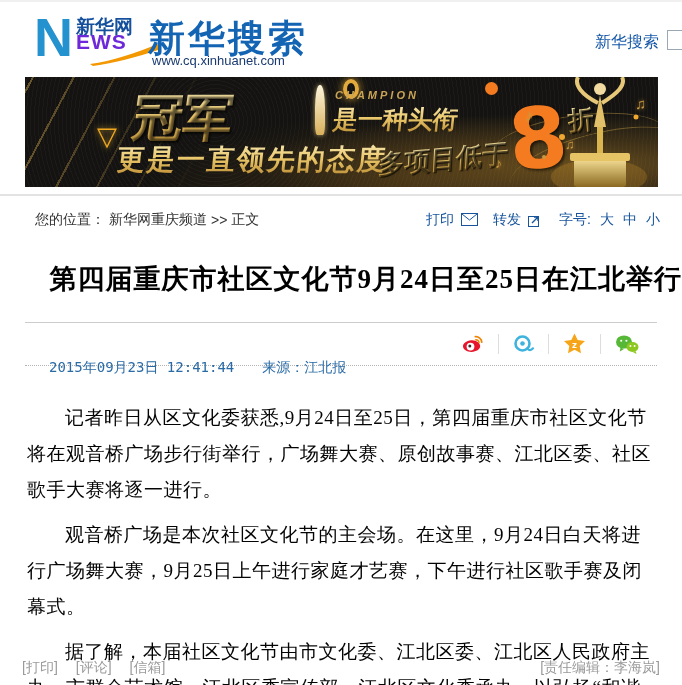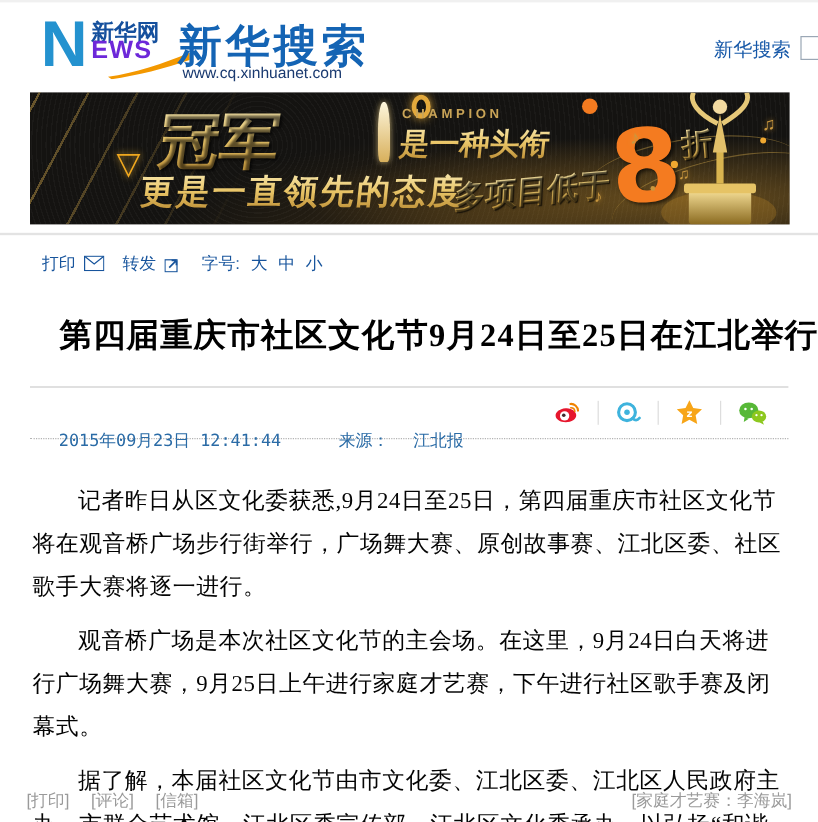--- a/index.html
+++ b/index.html
@@ -43,21 +43,21 @@
   .tri { position:absolute; left:72px; top:44px; font-size:26px; color:#f0a81f;
          text-shadow:0 0 6px rgba(250,190,60,.9); }
   .gold { background:linear-gradient(180deg,#f9ecb8 0%,#e9c568 48%,#b4842c 100%);
           -webkit-background-clip:text; background-clip:text; color:transparent; }
   .champion-cn { position:absolute; left:108px; top:8px; font-size:50px; font-weight:bold;
                  transform:skewX(-8deg); text-shadow:2px 2px 2px rgba(0,0,0,.6); }
   .statuette { position:absolute; left:290px; top:8px; width:10px; height:50px;
                background:linear-gradient(180deg,#fdf6dc,#d8b05c); border-radius:45% 45% 20% 20%;
                box-shadow:0 0 5px rgba(250,220,140,.7); }
   .champion-en { position:absolute; left:310px; top:12px; font-size:11px; letter-spacing:3px;
-                 color:#c9a457; font-weight:bold; }
+                 color:#c9a457; font-style:italic; font-weight:bold; }
   .banner-line1 { position:absolute; left:308px; top:26px; font-size:25px; font-weight:bold;
                   transform:skewX(-6deg); }
   .banner-line2 { position:absolute; left:92px; top:64px; font-size:28px; font-weight:bold;
                   letter-spacing:2px; transform:skewX(-6deg); }
   .promo { position:absolute; left:352px; top:26px; transform:rotate(-5deg); display:flex; align-items:center; }
   .promo-text { font-size:26px; font-weight:bold; transform:skewX(-8deg); margin-top:24px;
                 text-shadow:1px 1px 1px rgba(0,0,0,.7); }
   .promo-num { font-size:84px; font-weight:bold; color:#f47b20; line-height:80px; margin-left:2px;
                font-family:"DejaVu Sans",sans-serif; text-shadow:2px 2px 3px rgba(0,0,0,.6); }
   .promo-suffix { font-size:26px; font-weight:bold; margin:-30px 0 0 2px;
@@ -80,21 +80,21 @@
 
   
   .title-wrap { height:86px; display:flex; align-items:center; justify-content:flex-end; }
   .title { font-size:27px; font-weight:bold; color:#000;
            font-family:"Liberation Serif","DejaVu Serif",serif; letter-spacing:1px; }
 
   
   .meta-bar { margin:0 25px; height:44px; border-top:1px solid #cccccc;
               border-bottom:1px dotted #b3b3b3; display:flex; justify-content:space-between;
               align-items:center; padding:0 4px 0 24px; }
-  .meta-left { color:#2a6ba6; font-size:14px; display:flex; align-items:center; gap:20px;margin-top:48px; }
+  .meta-left { color:#2a6ba6; font-size:14px; display:flex; align-items:center; gap:0;margin-top:48px; }
   .meta-date { font-family:"DejaVu Sans Mono",monospace; }
   .meta-src-label { margin-left:28px; }
   .share { display:flex; align-items:center; }
   .share .s-item { padding:0 12px; cursor:pointer; display:flex; align-items:center; }
   .share .divider { width:1px; height:20px; background:#ddd; }
 
   
   .body-text { padding:34px 27px 0 27px; font-size:19px; line-height:36px; color:#040404;
                font-family:"Liberation Serif","DejaVu Serif",serif; letter-spacing:0.5px; }
   .body-text p { text-indent:2em; margin-bottom:9px; }
@@ -166,20 +166,26 @@
     <span class="note" style="left:500px; top:30px; font-size:16px;">♪</span>
     <span class="note" style="left:540px; top:60px; font-size:13px;">♫</span>
     <span class="note" style="left:470px; top:78px; font-size:14px;">♪</span>
     <span class="note" style="left:610px; top:18px; font-size:15px;">♫</span>
   </div>
 
   <div style="position:absolute; top:192px; left:0; right:0;">
     <hr class="rule">
 
     <div class="crumb-row">
+      <div class="crumb-left">
+        <span>您的位置：</span>
+        <span class="lnk">新华网重庆频道</span>
+        <span>&gt;&gt;</span>
+        <span>正文</span>
+      </div>
       <div class="tools">
         <span class="t-lnk">打印</span>
         <span>
           <svg width="17" height="13" viewBox="0 0 17 13">
             <rect x="0.5" y="0.5" width="16" height="12" fill="none" stroke="#17549c"></rect>
             <path d="M1 1 L8.5 7 L16 1" fill="none" stroke="#17549c"></path>
           </svg>
         </span>
         <span class="t-lnk" style="margin-left:8px;">转发</span>
         <span>
@@ -252,16 +258,16 @@
       <p>据了解，本届社区文化节由市文化委、江北区委、江北区人民政府主办，市群众艺术馆、江北区委宣传部、江北区文化委承办，以弘扬“和谐社区 幸福重庆”为主题，旨在加强社区文化发展，丰富群众的精神文化生活。(记者 黄丽丽)</p>
     </div>
   </div>
 
   <div class="footer">
     <div class="f-left">
       <span>[打印]</span>
       <span>[评论]</span>
       <span>[信箱]</span>
     </div>
-    <div>[家庭才艺赛：李海岚]</div>
+    <div>[责任编辑：李海岚]</div>
   </div>
 
 </div>
 
 </body></html>

